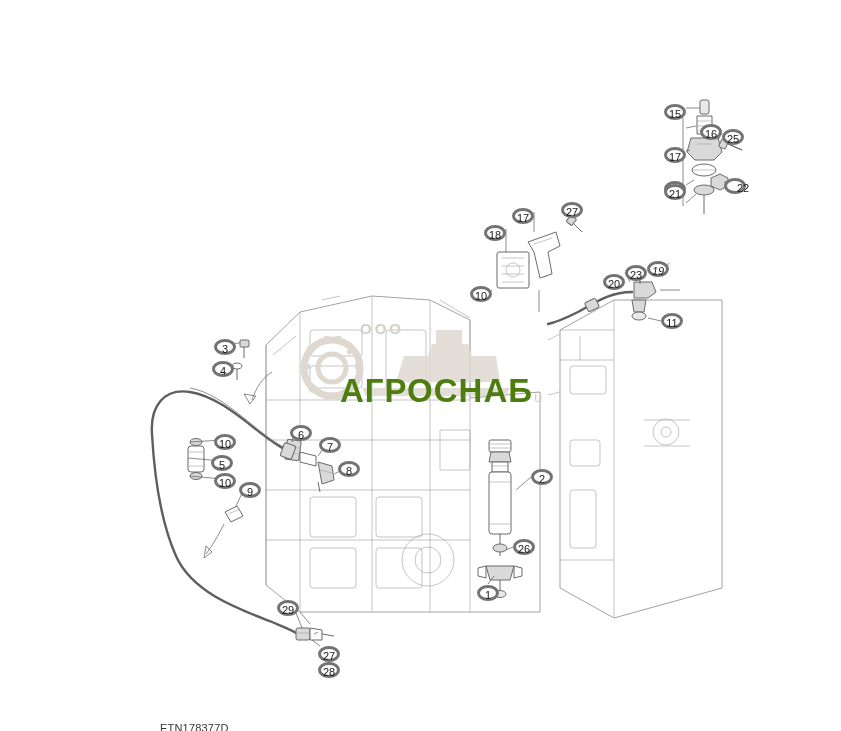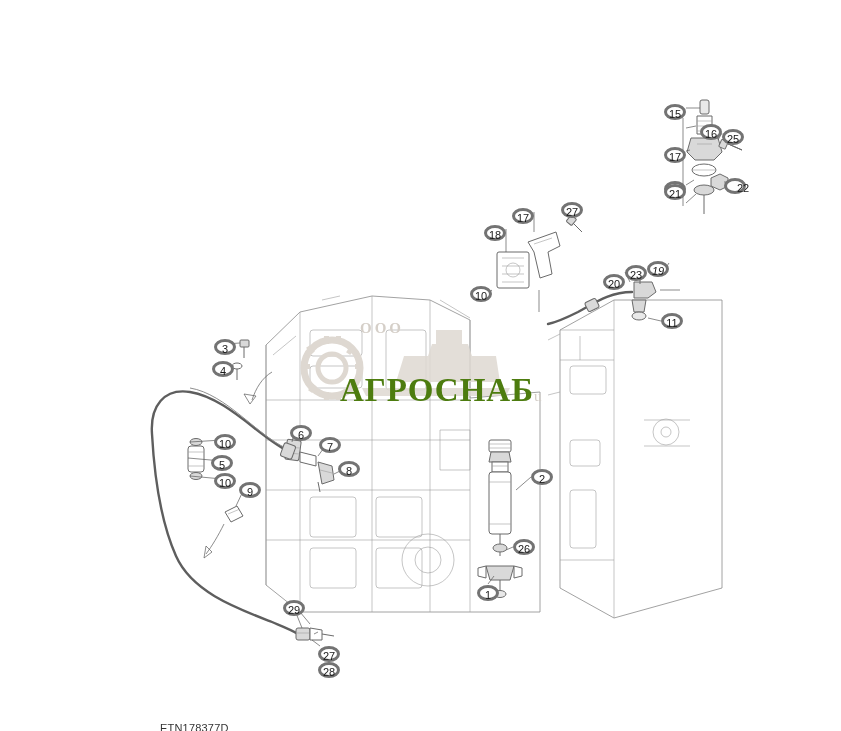--- a/index.html
+++ b/index.html
@@ -50,21 +50,21 @@
     position: absolute;
     left: 300px;
     top: 318px;
     width: 260px;
     height: 110px;
     z-index: 5;
     pointer-events: none;
   }
   .wm-text {
     position: absolute;
-    font-family: Liberation Serif, serif;
+    font-family: Liberation Sans, sans-serif;
     color: #d8d2cc;
     font-weight: bold;
   }
   .wm-ooo {
     left: 60px;
     top: 2px;
     font-size: 15px;
     letter-spacing: 3px;
     color: #d5cfc8;
   }
@@ -348,18 +348,18 @@
       <div class="callout" style="left: 647px; top: 261px; font-style: italic;">19</div>
       <div class="callout" style="left: 603px; top: 274px;">20</div>
       <div class="callout" style="left: 664px; top: 184px;">21</div>
       <div class="callout" style="left: 724px; top: 178px; padding-left: 10px;">22</div>
       <div class="callout" style="left: 625px; top: 265px;">23</div>
       <div class="callout" style="left: 561px; top: 202px;">27</div>
       <div class="callout" style="left: 722px; top: 129px;">25</div>
       <div class="callout" style="left: 513px; top: 539px;">26</div>
       <div class="callout" style="left: 318px; top: 646px;">27</div>
       <div class="callout" style="left: 318px; top: 624px; margin-top: 38px;">28</div>
-      <div class="callout" style="left: 283px; top: 600px;">29</div>
+      <div class="callout" style="left: 277px; top: 600px;">29</div>
     </div>
 
   <div class="partnum">ETN178377D</div>
 
 </div>
 
 </body></html>

